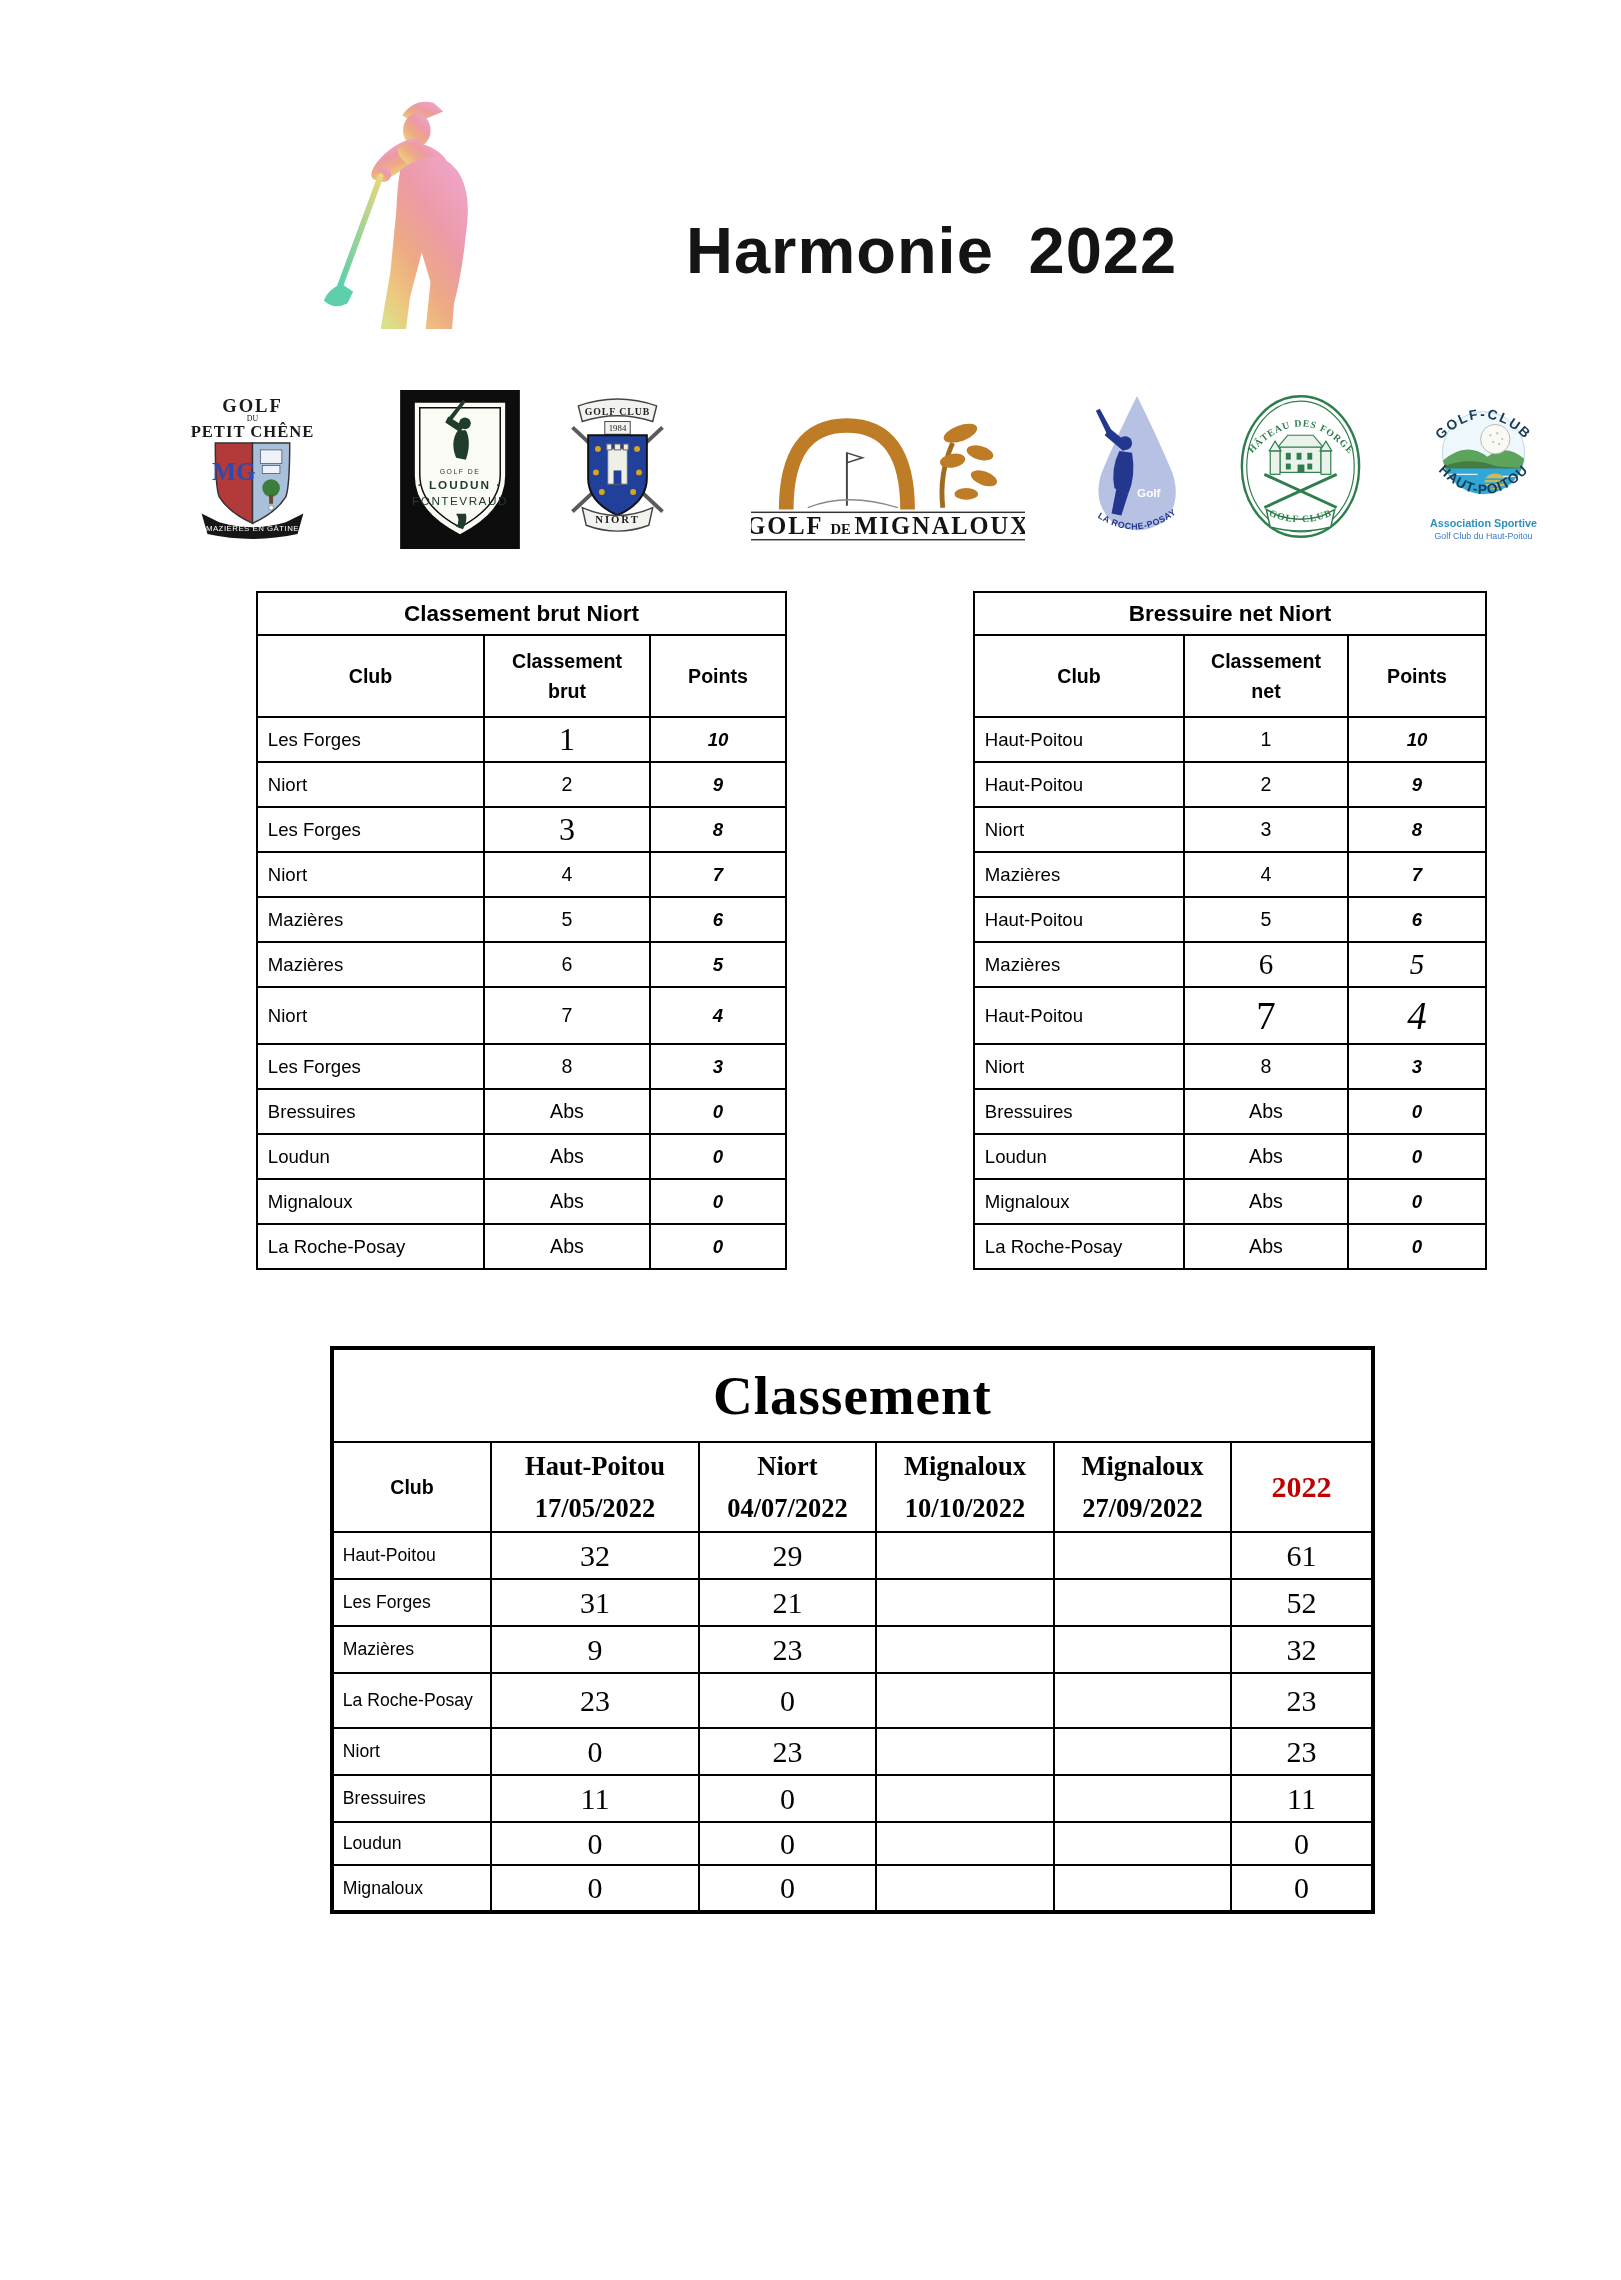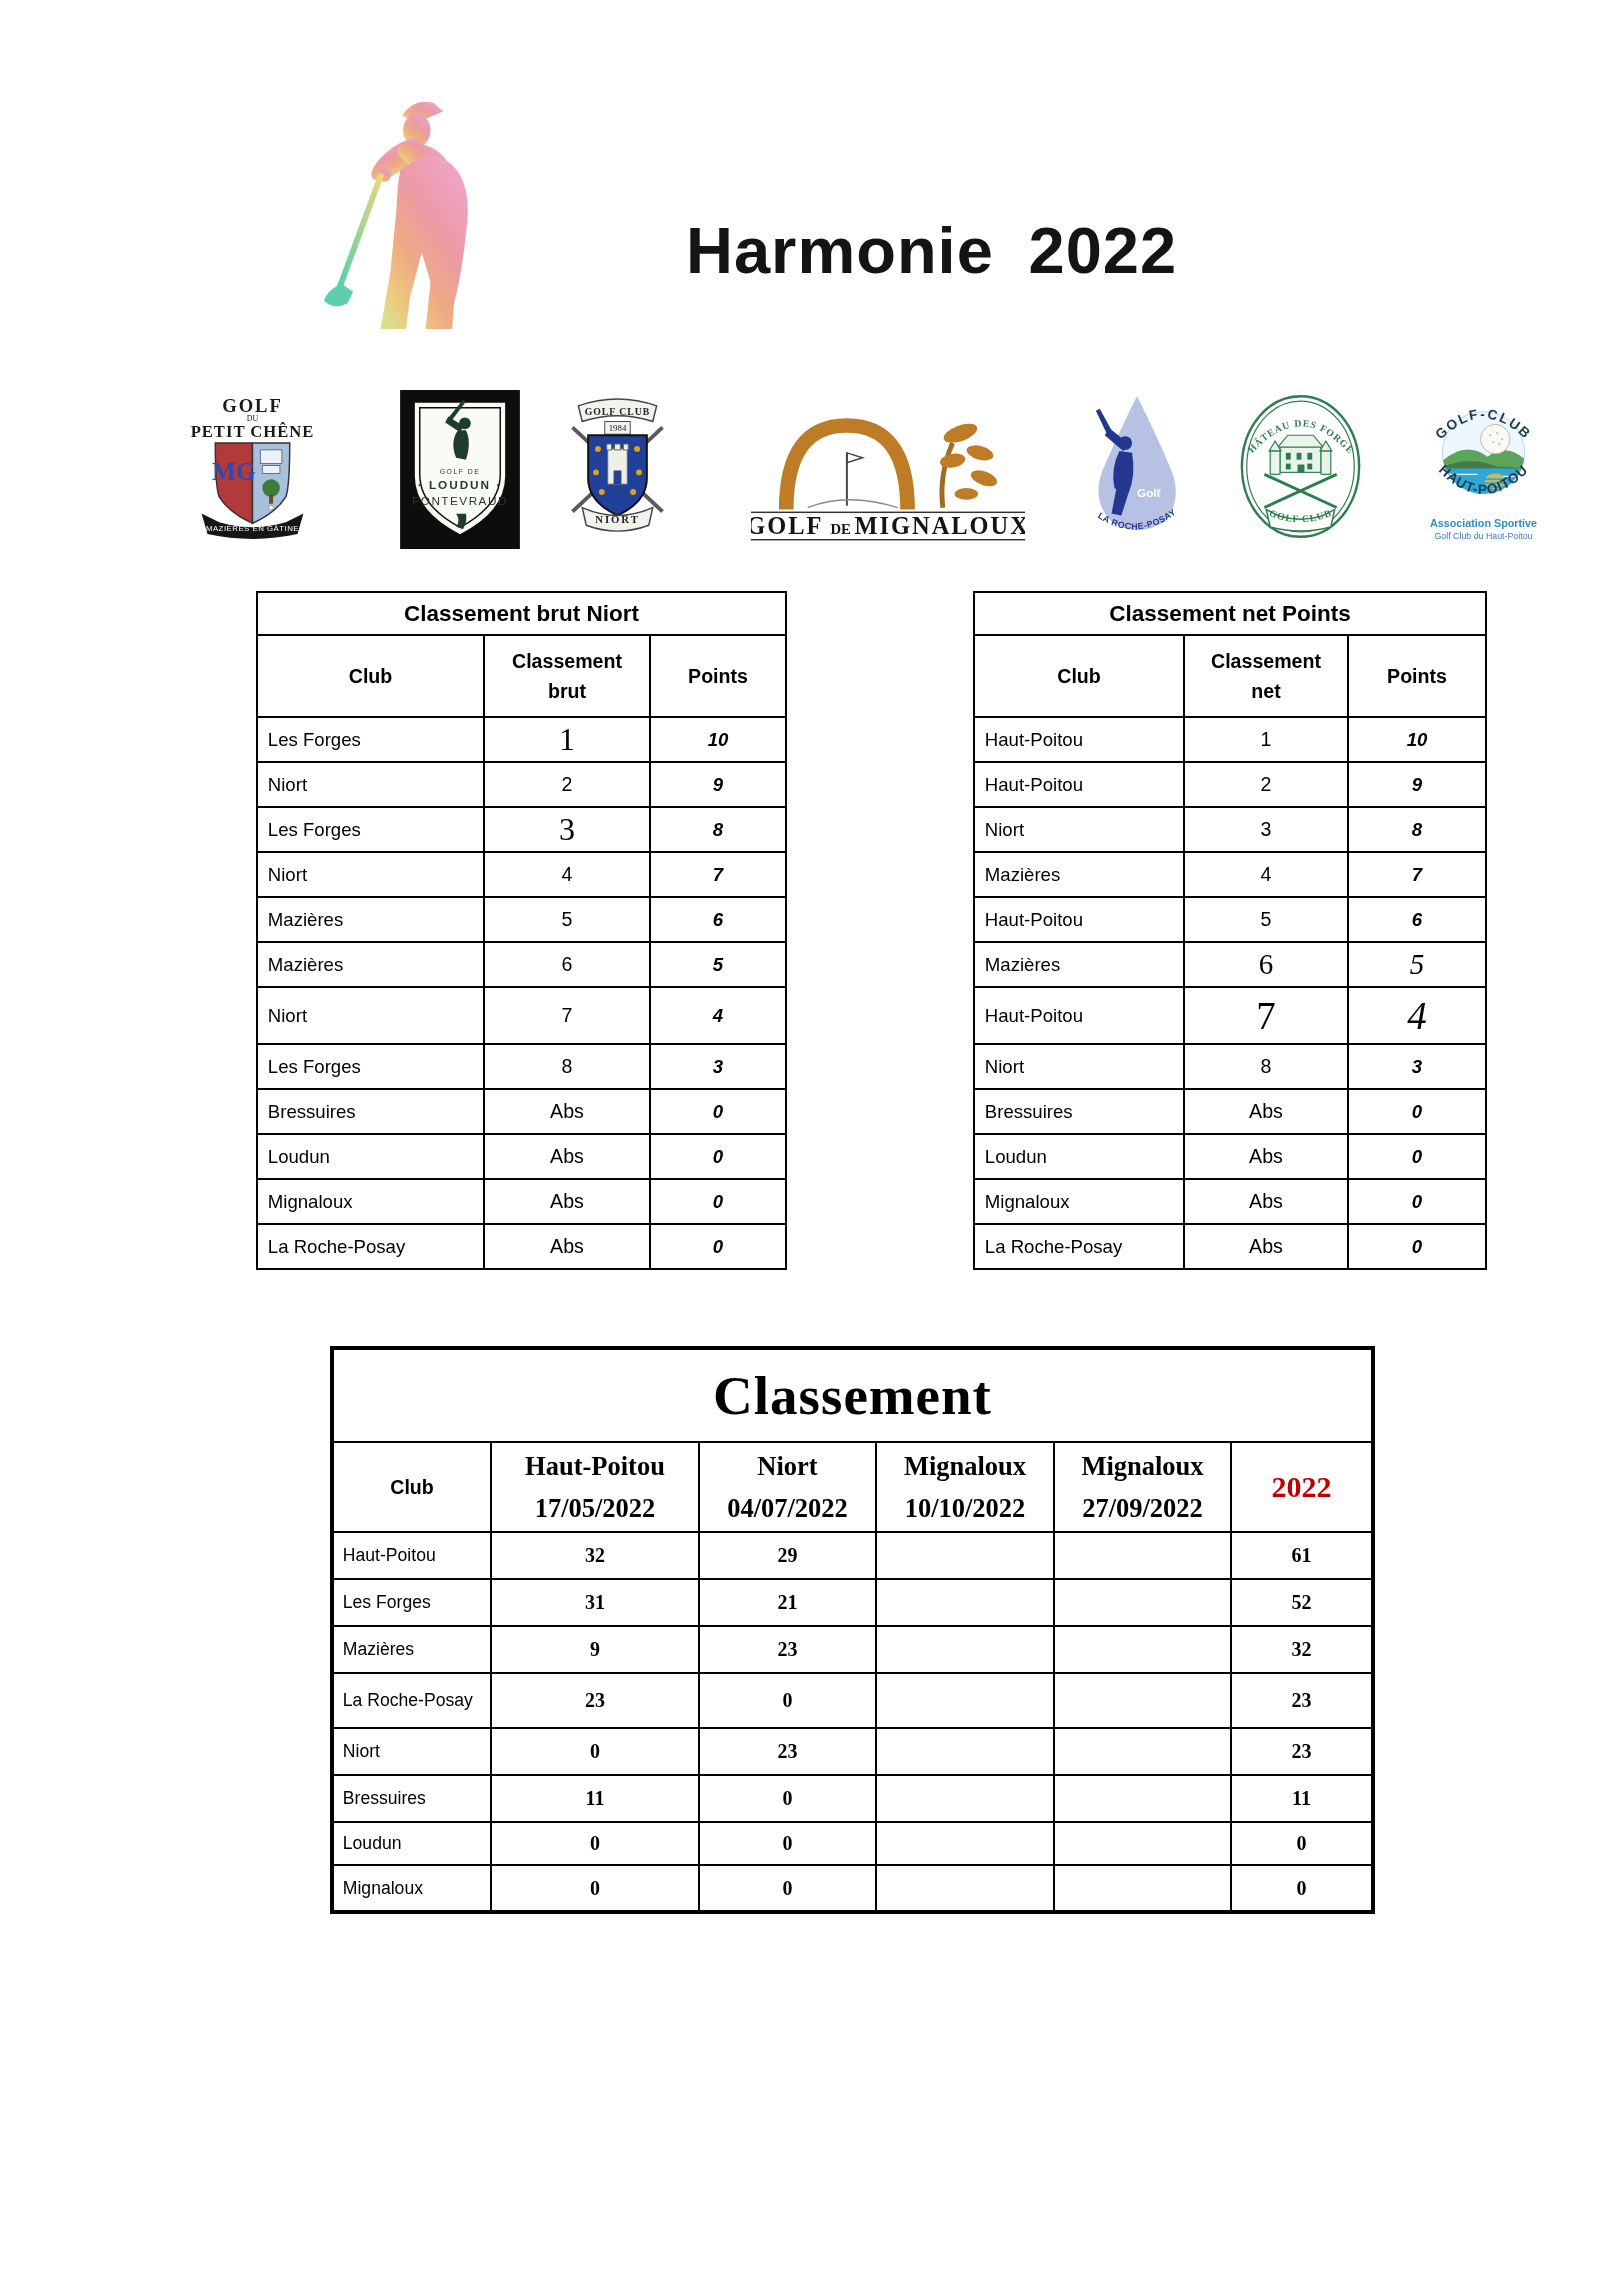--- a/index.html
+++ b/index.html
@@ -36,21 +36,21 @@
   .big-grid td{border:2.9px solid #000;padding:0;text-align:center;vertical-align:middle;overflow:hidden;}
   .big-grid tr{height:47px;}
   tr.bt-title-row{height:94px;}
   tr.bt-hdr-row{height:90px;}
   .bt-title{font-family:"Liberation Serif","DejaVu Serif",serif;font-weight:700;font-size:55px;letter-spacing:1px;}
   .bt-hdr{font-family:"Liberation Serif","DejaVu Serif",serif;font-weight:700;font-size:26.5px;}
   .bt-hdr div{line-height:1.6;}
   .bt-hdr-club{font-weight:700;font-size:19.6px;}
   .bt-total-hdr{font-family:"Liberation Serif","DejaVu Serif",serif;font-weight:700;font-size:30px;}
   .bt-club{text-align:left !important;padding-left:8.8px !important;font-size:17.6px;}
-  .bt-num{font-family:"Liberation Serif","DejaVu Serif",serif;font-size:20px;font-weight:700;}
+  .bt-num{font-family:"Liberation Serif","DejaVu Serif",serif;font-size:30px;font-weight:400;}
 
   
   .logo{position:absolute;}
   svg text{font-family:"Liberation Sans",sans-serif;}
   svg .serif{font-family:"Liberation Serif","DejaVu Serif",serif;}
 </style>
 </head>
 <body>
 
 <div class="page">
@@ -328,21 +328,21 @@
 
   <div class="tbl" style="left:973px;top:591px;">
     <table class="small-grid" style="width:512px;">
       <colgroup>
           <col style="width:210px">
           <col style="width:164px">
           <col style="width:138px">
         </colgroup>
       <tbody>
           <tr class="r-title">
-        <td colspan="3" class="tbl-title">Classement net Points</td>
+        <td colspan="3" class="tbl-title">Bressuire net Niort</td>
       </tr>
       <tr class="r-hdr">
         <td class="hdr">Club</td>
         <td class="hdr">
           <div>Classement</div>
               <div>net</div>
         </td>
         <td class="hdr">Points</td>
       </tr>
       <tr>

